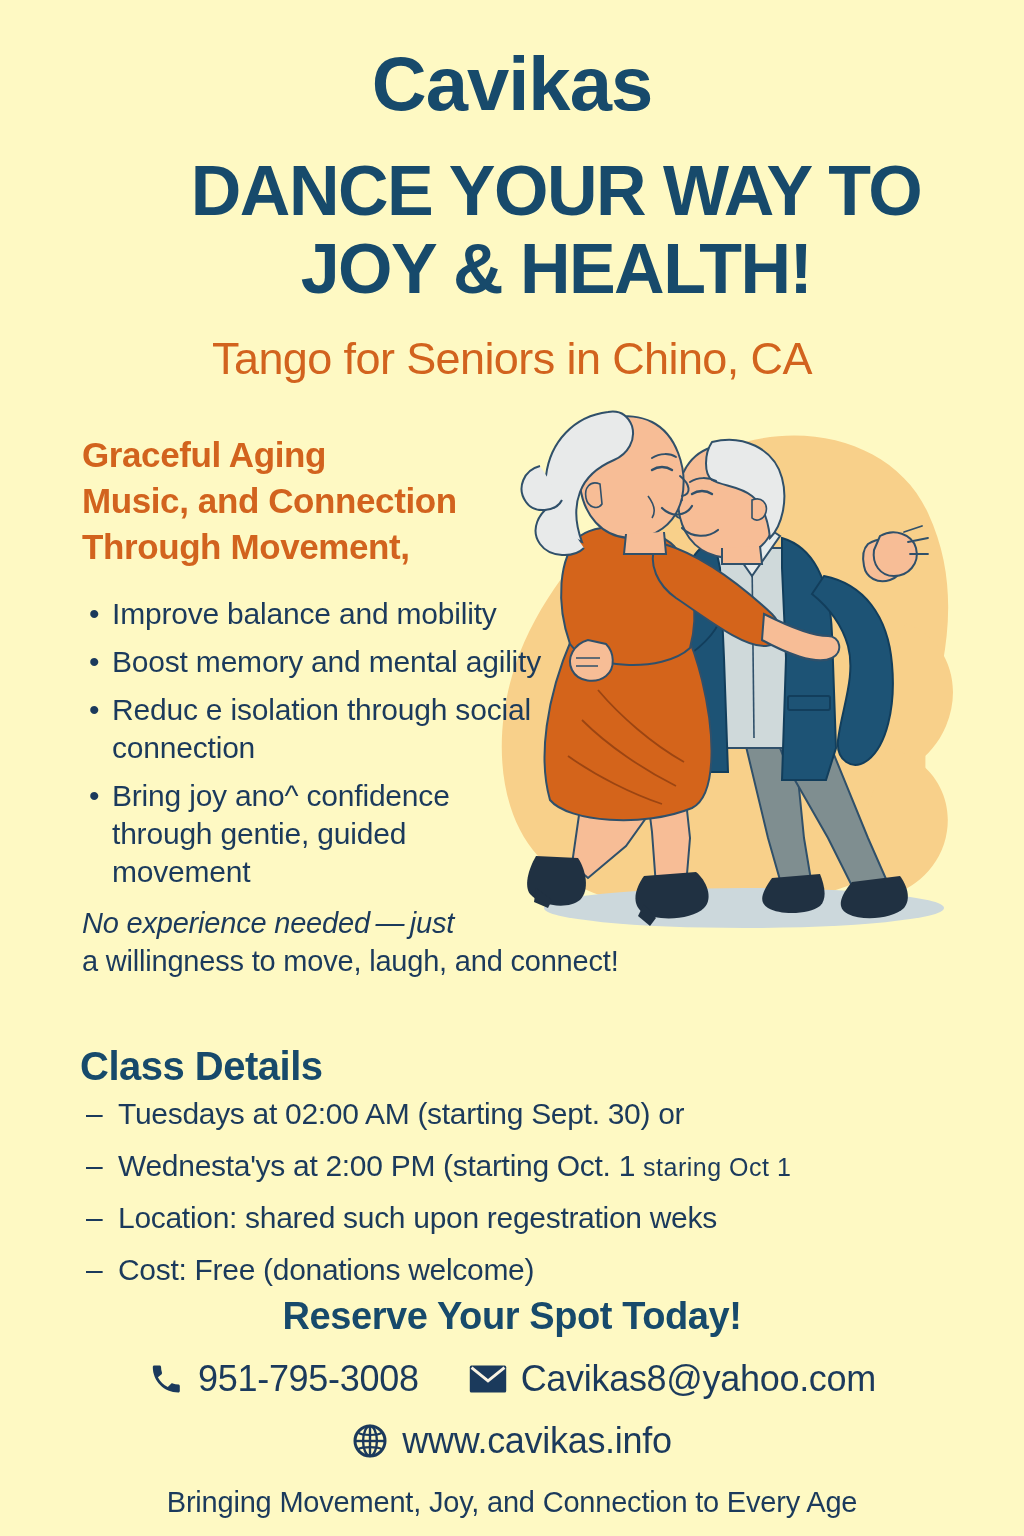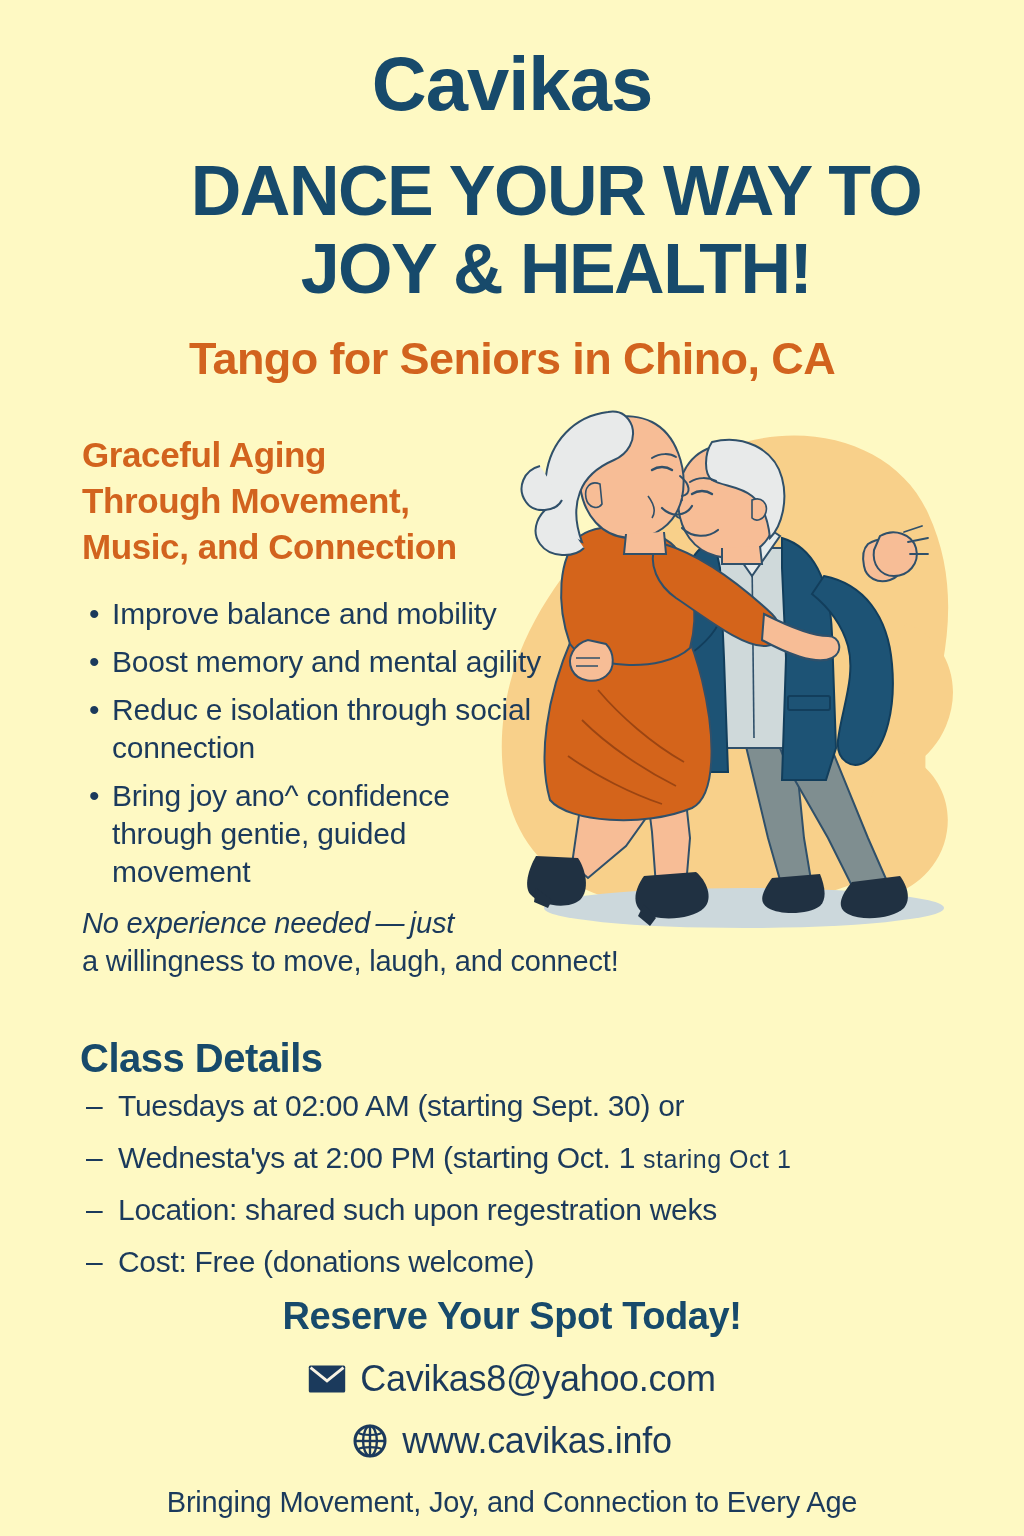--- a/index.html
+++ b/index.html
@@ -50,21 +50,21 @@
   }
   .headline .l2 { display: block; text-align: center; }
   .subhead {
     position: absolute;
     top: 334px;
     left: 0;
     width: 1024px;
     text-align: center;
     font-size: 45px;
     line-height: 1.1;
-    font-weight: 700;
+    font-weight: 400;
     color: #d2631e;
     letter-spacing: -0.6px;
   }
 
   
   .left-col {
     position: absolute;
     top: 432px;
     left: 82px;
     width: 470px;
@@ -113,21 +113,21 @@
   .note .plain { display: block; }
 
   
   .details {
     position: absolute;
     top: 1032px;
     left: 80px;
     width: 880px;
   }
   .details h2 {
-    margin: 4px 0 10px 0;
+    margin: 12px 0 10px 0;
     font-size: 40px;
     font-weight: 700;
     color: #174a6b;
     letter-spacing: -0.5px;
   }
   ul.detail-list {
     list-style: none;
     margin: 0;
     padding: 0;
   }
@@ -354,22 +354,22 @@
         <path d="M404 128 C418 120 436 126 440 140 C444 156 432 168 418 168
                  C404 168 396 156 398 142 Z" fill="#f7bd96" stroke="#30506a" stroke-width="2"></path>
         <path d="M428 124 L446 118 M432 134 L452 130 M434 146 L452 146" stroke="#30506a" stroke-width="1.8" fill="none" stroke-linecap="round"></path>
       </g>
     </svg>
   </div>
 
   <div class="left-col">
     <div class="tagline">
       <span>Graceful Aging</span>
+      <span>Music, and Connection</span>
       <span>Through Movement,</span>
-      <span>Music, and Connection</span>
     </div>
 
     <ul class="benefits">
       <li>
         <span class="dot">•</span>
         <span>Improve balance and mobility</span>
       </li>
       <li>
         <span class="dot">•</span>
         <span>Boost memory and mental agility</span>
@@ -409,20 +409,28 @@
       <li>
         <span class="dash">–</span>
         <span>Cost: Free (donations welcome)</span>
       </li>
     </ul>
   </div>
 
   <div class="cta">Reserve Your Spot Today!</div>
 
   <div class="contact-row">
+    <div class="contact-item">
+      <span class="icon">
+        <svg width="36" height="36" viewBox="0 0 24 24">
+          <path fill="#1b3a5c" d="M6.6 10.8c1.4 2.8 3.8 5.2 6.6 6.6l2.2-2.2c.3-.3.7-.4 1.1-.2 1.2.4 2.4.6 3.7.6.6 0 1 .4 1 1V20c0 .6-.4 1-1 1-9.4 0-17-7.6-17-17 0-.6.4-1 1-1h3.5c.6 0 1 .4 1 1 0 1.3.2 2.5.6 3.7.1.4 0 .8-.2 1.1l-2.5 2z"></path>
+        </svg>
+      </span>
+      <span>951-795-3008</span>
+    </div>
 
     <div class="contact-item">
       <span class="icon">
         <svg width="38" height="30" viewBox="0 0 24 18">
           <rect x="0.5" y="0.5" width="23" height="17" rx="1" fill="#1b3a5c"></rect>
           <path d="M1.6 1.8 L12 10.2 L22.4 1.8" fill="none" stroke="#faf3e2" stroke-width="1.8"></path>
         </svg>
       </span>
       <span>Cavikas8@yahoo.com</span>
     </div>

